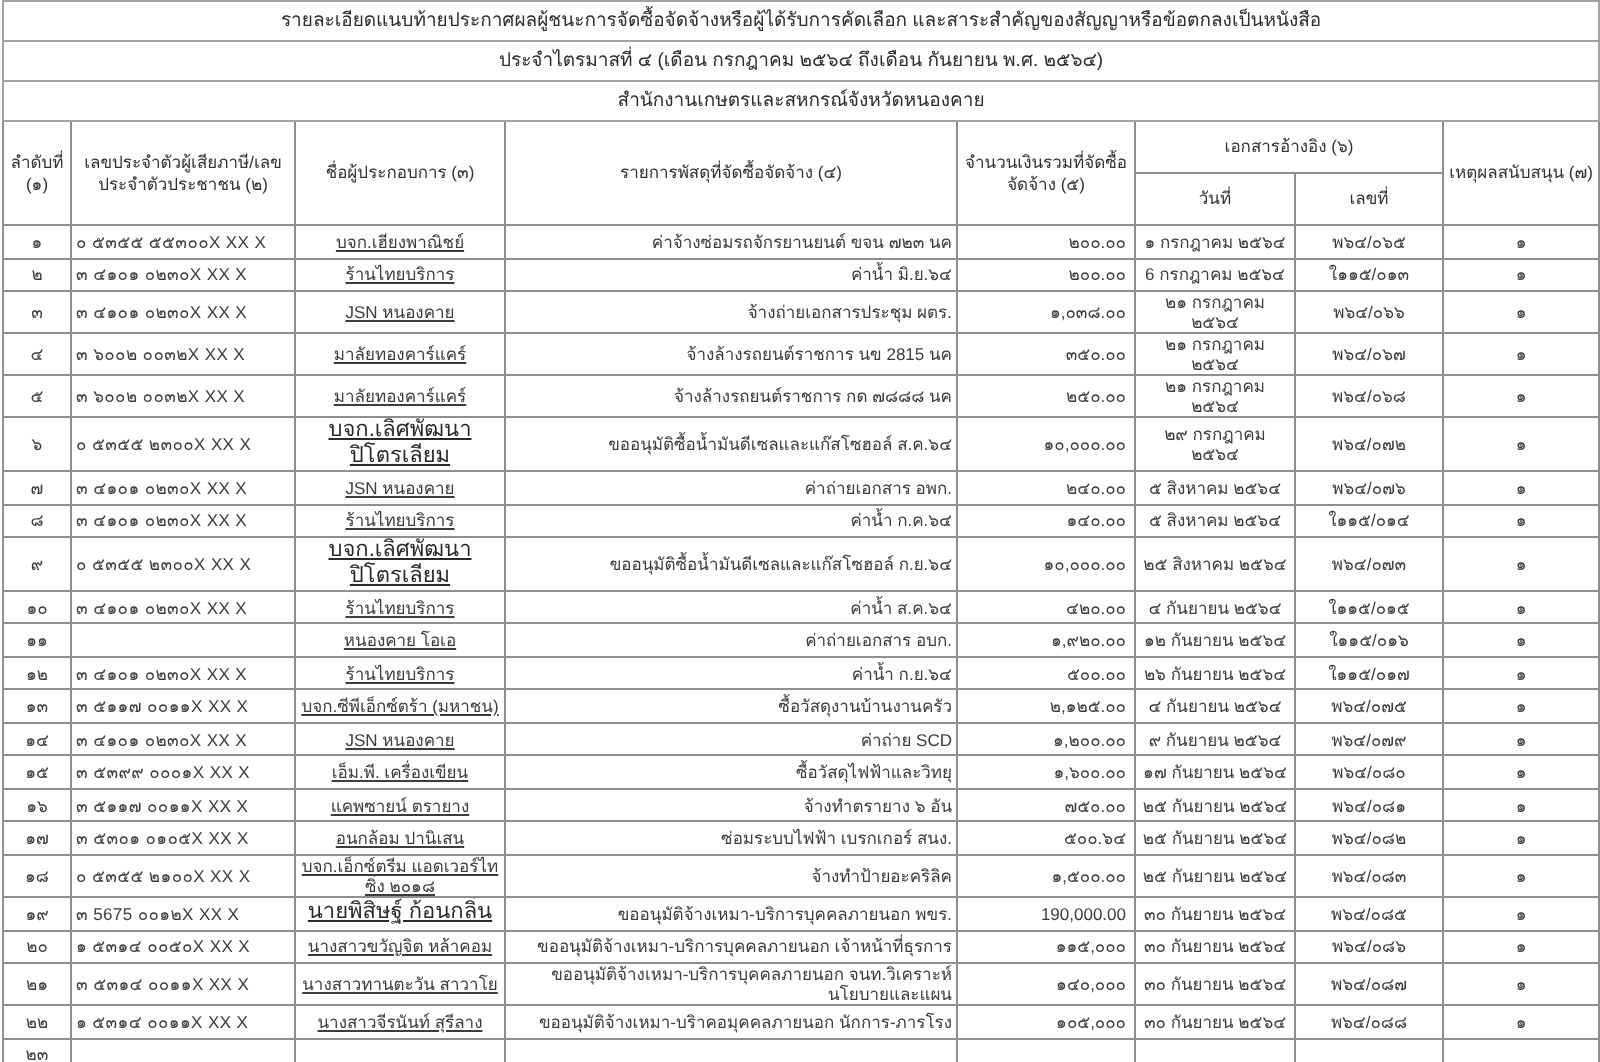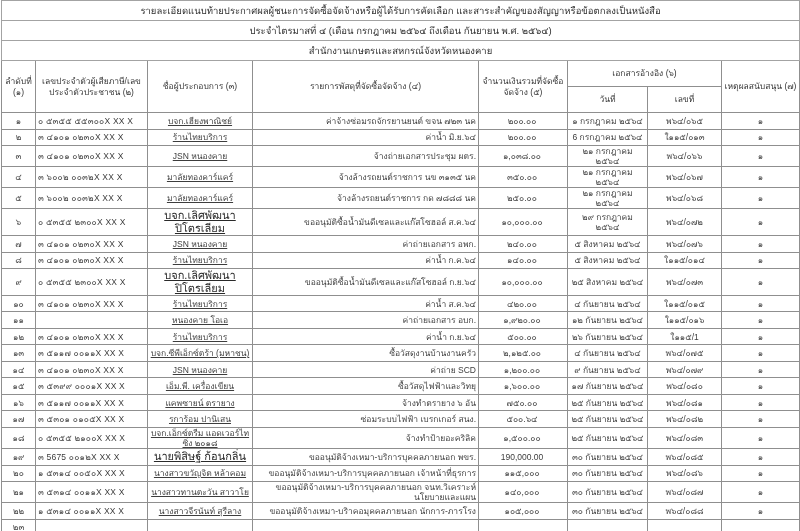--- a/index.html
+++ b/index.html
@@ -39,21 +39,21 @@
   thead th{text-align:center;color:#333;}
   tr.head-1 th{height:25px}
   tr.head-2 th{height:25px}
 
   tbody tr{height:16.5px;}
   td.c-seq{text-align:center;}
   td.c-id{text-align:left;letter-spacing:.2px;}
   td.c-vendor{text-align:center;text-decoration:underline;}
   td.c-vendor.vendor-large{font-size:11px;color:#2a2a2a;}
   td.c-item{text-align:right;}
-  td.c-amount{text-align:center;padding-right:4px;}
+  td.c-amount{text-align:right;padding-right:4px;}
   td.c-date{text-align:center;}
   td.c-no{text-align:center;}
   td.c-reason{text-align:center;}
 </style>
 </head>
 <body>
 
 <table class="sheet">
   <colgroup>
     <col class="w-seq">
@@ -119,21 +119,21 @@
         <td class="c-item">จ้างถ่ายเอกสารประชุม ผตร.</td>
         <td class="c-amount">๑,๐๓๘.๐๐</td>
         <td class="c-date">๒๑ กรกฎาคม ๒๕๖๔</td>
         <td class="c-no">พ๖๔/๐๖๖</td>
         <td class="c-reason">๑</td>
       </tr>
       <tr>
         <td class="c-seq">๔</td>
         <td class="c-id">๓ ๖๐๐๒ ๐๐๓๒X XX X</td>
         <td class="c-vendor">มาลัยทองคาร์แคร์</td>
-        <td class="c-item">จ้างล้างรถยนต์ราชการ นข ๓๑๓๕ นค</td>
+        <td class="c-item">จ้างล้างรถยนต์ราชการ นข 2815 นค</td>
         <td class="c-amount">๓๕๐.๐๐</td>
         <td class="c-date">๒๑ กรกฎาคม ๒๕๖๔</td>
         <td class="c-no">พ๖๔/๐๖๗</td>
         <td class="c-reason">๑</td>
       </tr>
       <tr>
         <td class="c-seq">๕</td>
         <td class="c-id">๓ ๖๐๐๒ ๐๐๓๒X XX X</td>
         <td class="c-vendor">มาลัยทองคาร์แคร์</td>
         <td class="c-item">จ้างล้างรถยนต์ราชการ กด ๗๘๘๘ นค</td>
@@ -202,21 +202,21 @@
         <td class="c-no">ใ๑๑๕/๐๑๖</td>
         <td class="c-reason">๑</td>
       </tr>
       <tr>
         <td class="c-seq">๑๒</td>
         <td class="c-id">๓ ๔๑๐๑ ๐๒๓๐X XX X</td>
         <td class="c-vendor">ร้านไทยบริการ</td>
         <td class="c-item">ค่าน้ำ ก.ย.๖๔</td>
         <td class="c-amount">๕๐๐.๐๐</td>
         <td class="c-date">๒๖ กันยายน ๒๕๖๔</td>
-        <td class="c-no">ใ๑๑๕/1</td>
+        <td class="c-no">ใ๑๑๕/๐๑๗</td>
         <td class="c-reason">๑</td>
       </tr>
       <tr>
         <td class="c-seq">๑๓</td>
         <td class="c-id">๓ ๕๑๑๗ ๐๐๑๑X XX X</td>
         <td class="c-vendor">บจก.ซีพีเอ็กซ์ตร้า (มหาชน)</td>
         <td class="c-item">ซื้อวัสดุงานบ้านงานครัว</td>
         <td class="c-amount">๒,๑๒๕.๐๐</td>
         <td class="c-date">๔ กันยายน ๒๕๖๔</td>
         <td class="c-no">พ๖๔/๐๗๕</td>
@@ -248,21 +248,21 @@
         <td class="c-vendor">แคพซายน์ ตรายาง</td>
         <td class="c-item">จ้างทำตรายาง ๖ อัน</td>
         <td class="c-amount">๗๕๐.๐๐</td>
         <td class="c-date">๒๕ กันยายน ๒๕๖๔</td>
         <td class="c-no">พ๖๔/๐๘๑</td>
         <td class="c-reason">๑</td>
       </tr>
       <tr>
         <td class="c-seq">๑๗</td>
         <td class="c-id">๓ ๕๓๐๑ ๐๑๐๕X XX X</td>
-        <td class="c-vendor">รการ้อม ปานิเสน</td>
+        <td class="c-vendor">อนกล้อม ปานิเสน</td>
         <td class="c-item">ซ่อมระบบไฟฟ้า เบรกเกอร์ สนง.</td>
         <td class="c-amount">๕๐๐.๖๔</td>
         <td class="c-date">๒๕ กันยายน ๒๕๖๔</td>
         <td class="c-no">พ๖๔/๐๘๒</td>
         <td class="c-reason">๑</td>
       </tr>
       <tr>
         <td class="c-seq">๑๘</td>
         <td class="c-id">๐ ๕๓๕๕ ๒๑๐๐X XX X</td>
         <td class="c-vendor">บจก.เอ็กซ์ตรีม แอดเวอร์ไทซิ่ง ๒๐๑๘</td>

